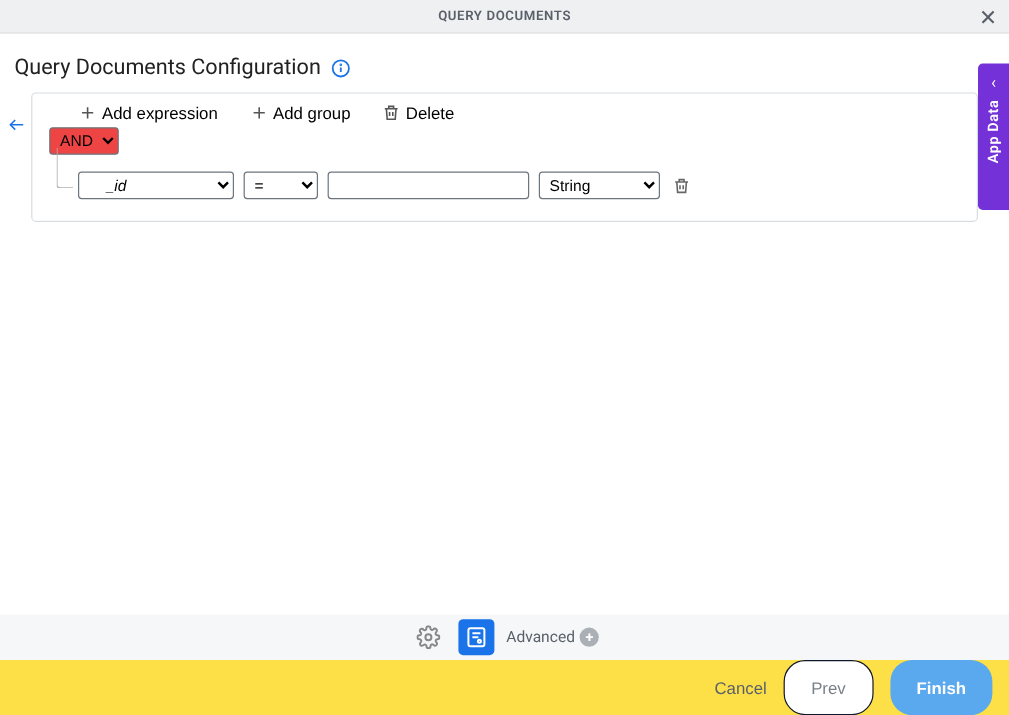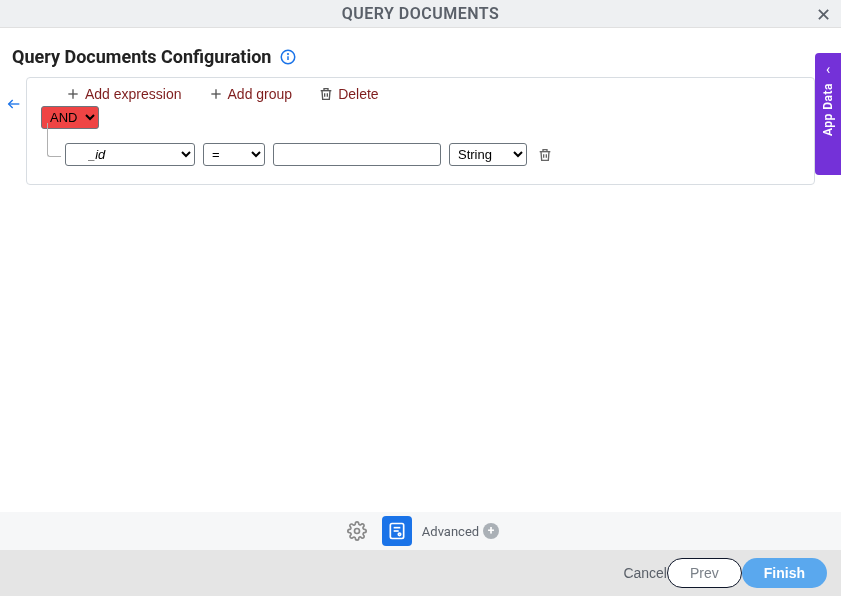--- a/index.html
+++ b/index.html
@@ -20,21 +20,21 @@
     .header-bar {
       background: #eef0f2;
       height: 28px;
       display: flex;
       align-items: center;
       justify-content: center;
       position: relative;
       border-bottom: 1px solid #e0e0e0;
     }
     .header-title {
-      font-size: 16px;
+      font-size: 11px;
       font-weight: 600;
       letter-spacing: 0.5px;
       color: #5a6069;
     }
     .close-btn {
       position: absolute;
       right: 10px;
       top: 4px;
       font-size: 18px;
       color: #5a6069;
@@ -42,21 +42,21 @@
       background: none;
       border: none;
     }
     .page-title-row {
       display: flex;
       align-items: center;
       padding: 18px 12px 10px 12px;
     }
     .page-title {
       font-size: 18px;
-      font-weight: 700;
+      font-weight: 400;
       color: #222;
     }
     .info-icon {
       margin-left: 8px;
       color: #1a73e8;
       display: inline-flex;
     }
     .back-arrow {
       position: absolute;
       left: 4px;
@@ -77,21 +77,21 @@
       gap: 26px;
       margin-bottom: 4px;
       padding-left: 24px;
     }
     .toolbar-btn {
       display: inline-flex;
       align-items: center;
       gap: 4px;
       background: none;
       border: none;
-      color: #7f1d1d;
+      color: #000000;
       font-size: 14px;
       cursor: pointer;
     }
     .toolbar-btn svg {
       stroke: #555;
     }
     .logic-select {
       border: 1px solid #6c757d;
       border-radius: 3px;
       font-size: 13px;
@@ -136,21 +136,21 @@
     }
     .value-input {
       width: 168px;
       border: 1px solid #6c757d;
       border-radius: 3px;
       font-size: 13px;
       padding: 3px 6px;
       background: #fff;
     }
     .type-select {
-      width: 78px;
+      width: 101px;
       border: 1px solid #6c757d;
       border-radius: 3px;
       font-size: 13px;
       padding: 2px 4px;
       background: #fff;
     }
     .row-delete {
       background: none;
       border: none;
       cursor: pointer;
@@ -235,24 +235,24 @@
       font-size: 12px;
       font-weight: bold;
     }
     .footer-row {
       position: absolute;
       bottom: 0;
       left: 0;
       right: 0;
       height: 46px;
       display: flex;
-      align-items: center;
       justify-content: flex-end;
+      gap: 14px;
       padding-right: 14px;
-      background: #e5e5e5;
+      background: #fde047;
     }
     .cancel-btn {
       background: none;
       border: none;
       color: #5a6069;
       font-size: 14px;
       cursor: pointer;
     }
     .prev-btn {
       background: #fff;

